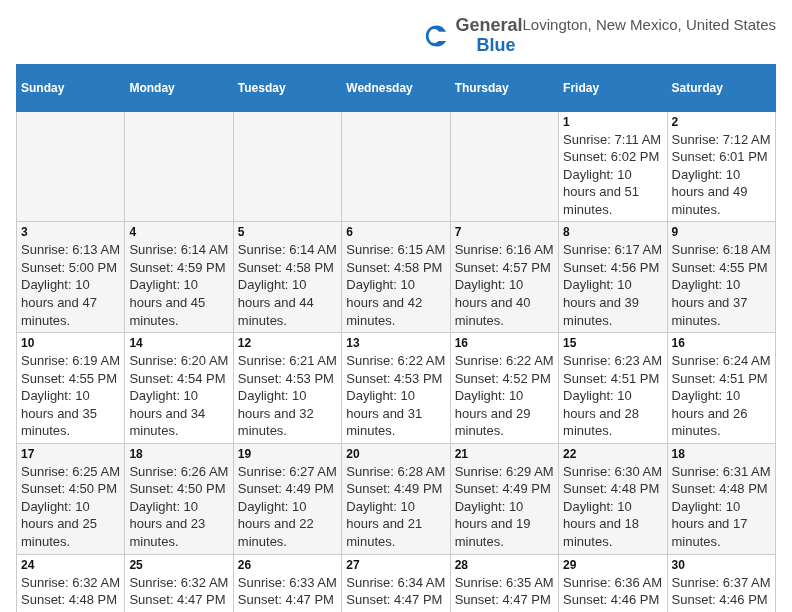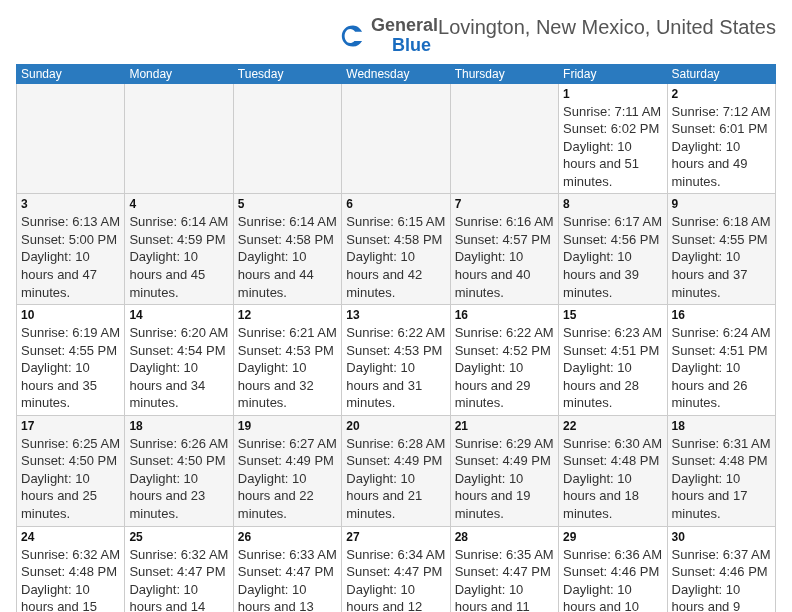--- a/index.html
+++ b/index.html
@@ -36,34 +36,34 @@
     }
     .title-block {
       text-align: right;
     }
     .month-title {
       font-size: 32px;
       font-weight: bold;
       color: #222;
     }
     .location {
-      font-size: 20px;
+      font-size: 15px;
       color: #555;
     }
     table {
       width: 100%;
       border-collapse: collapse;
       table-layout: fixed;
     }
     th {
       background: #2a7abf;
       color: #fff;
       font-size: 12px;
-      font-weight: normal;
-      padding: 2px 4px;
+      font-weight: bold;
+      padding: 16px 4px;
       text-align: left;
       border: 1px solid #2a7abf;
       margin-top: 20px;
     }
     td {
       vertical-align: top;
       border: 1px solid #ccc;
       padding: 3px 4px;
       font-size: 10px;
       color: #333;

